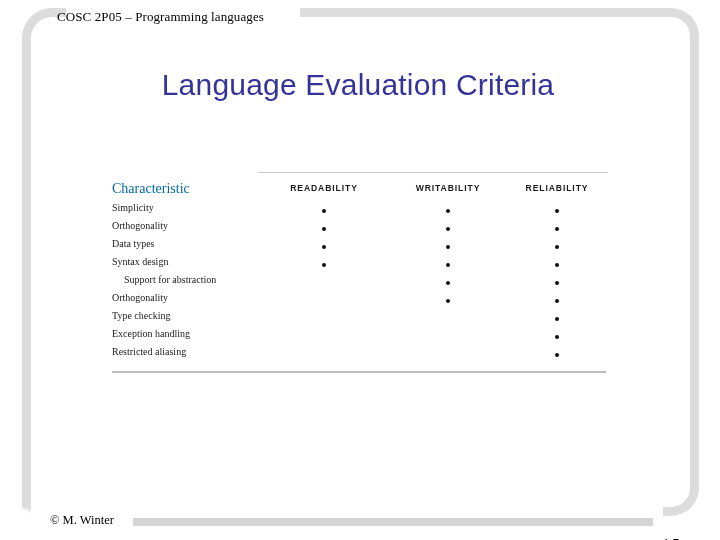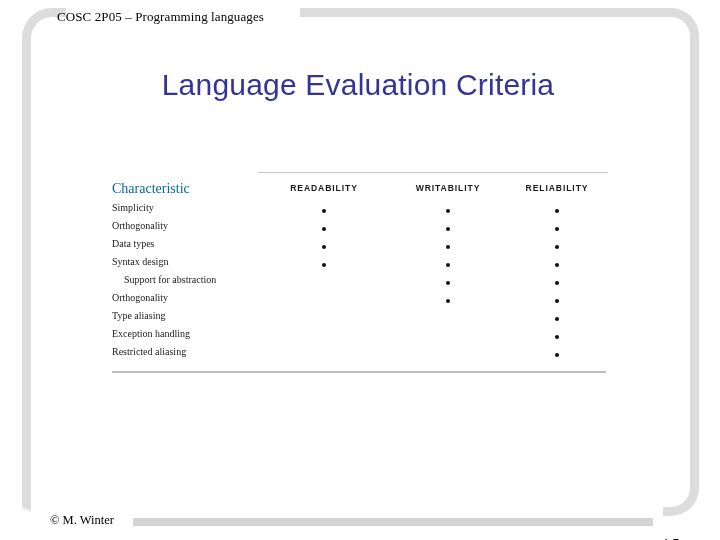--- a/index.html
+++ b/index.html
@@ -236,21 +236,21 @@
       <div class="col-head" style="left: 268px; width: 140px;">WRITABILITY</div>
       <div class="col-head" style="left: 377px; width: 140px;">RELIABILITY</div>
     </div>
   <div id="row-labels">
       <div class="row-label" style="top: 60px;">Simplicity</div>
       <div class="row-label" style="top: 78px;">Orthogonality</div>
       <div class="row-label" style="top: 96px;">Data types</div>
       <div class="row-label" style="top: 114px;">Syntax design</div>
       <div class="row-label" style="top: 132px; margin-left: 12px;">Support for abstraction</div>
       <div class="row-label" style="top: 150px;">Orthogonality</div>
-      <div class="row-label" style="top: 168px;">Type aliasing</div>
+      <div class="row-label" style="top: 168px;">Type checking</div>
       <div class="row-label" style="top: 186px;">Exception handling</div>
       <div class="row-label" style="top: 204px;">Restricted aliasing</div>
     </div>
   <div id="marks">
       <div class="dot" style="left: 212px; top: 67px;"></div>
       <div class="dot" style="left: 336px; top: 67px;"></div>
       <div class="dot" style="left: 445px; top: 67px;"></div>
       <div class="dot" style="left: 212px; top: 85px;"></div>
       <div class="dot" style="left: 336px; top: 85px;"></div>
       <div class="dot" style="left: 445px; top: 85px;"></div>

